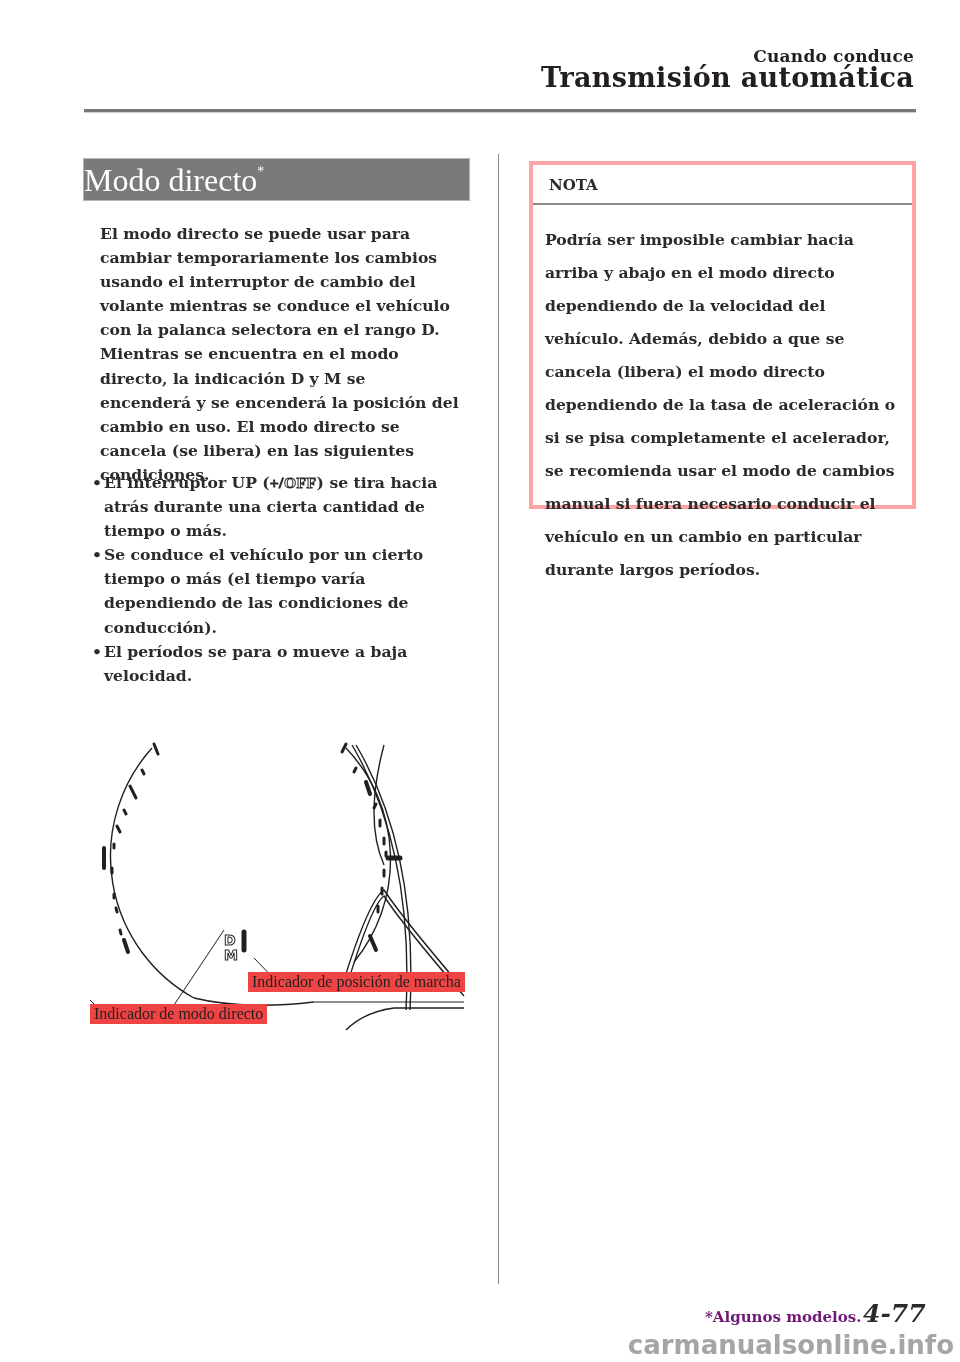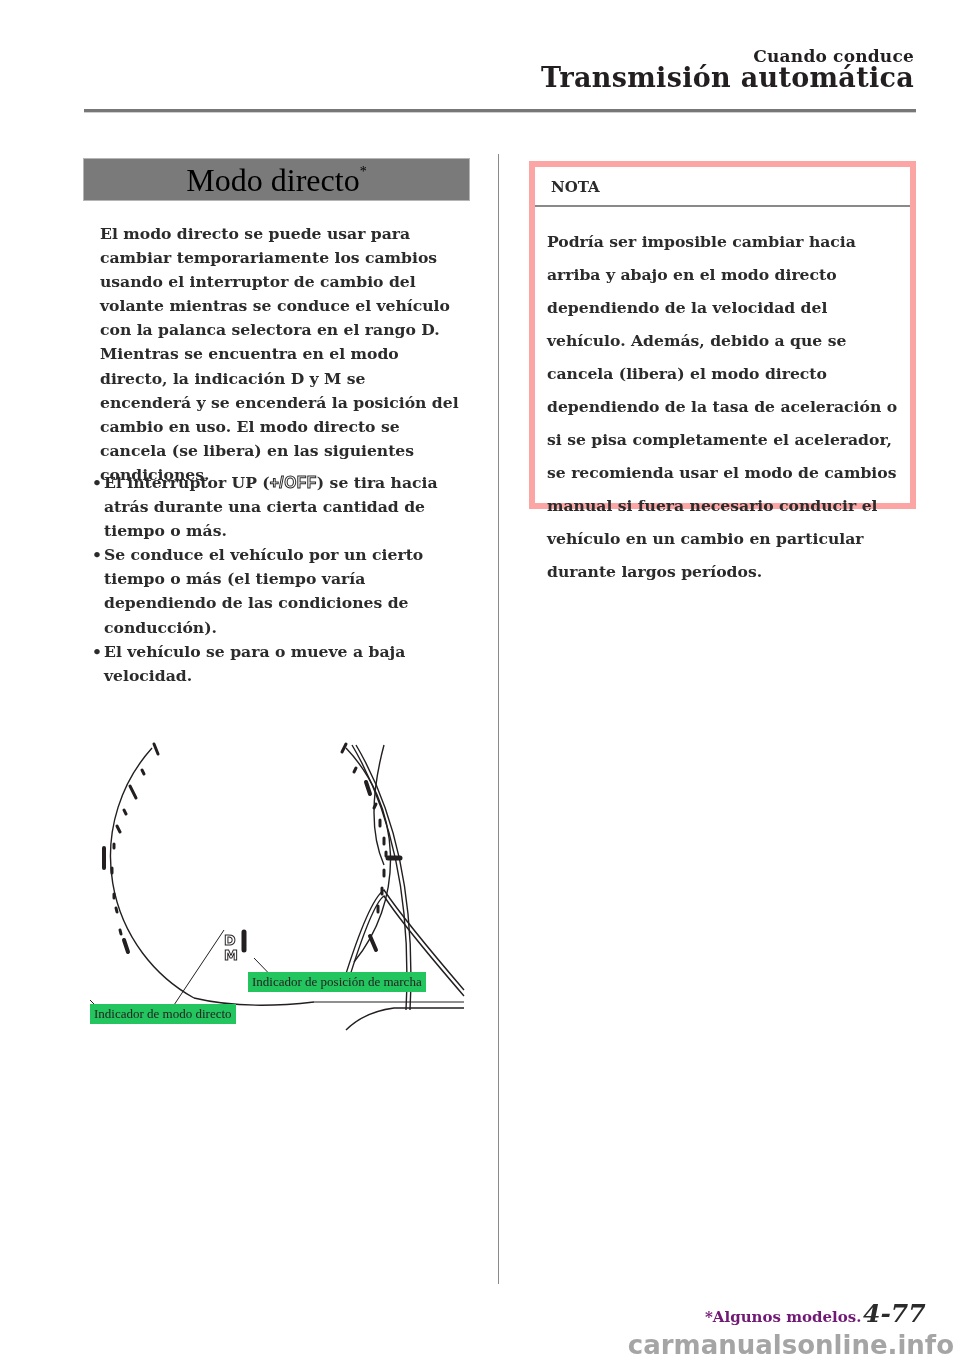--- a/index.html
+++ b/index.html
@@ -6,44 +6,44 @@
   body { width: 960px; height: 1362px; position: relative; overflow: hidden;
          font-family: "DejaVu Serif", "Liberation Serif", serif; color: #231f20; }
 
   .hdr-sub { position: absolute; right: 46px; top: 46px; font-size: 17px; font-weight: bold; letter-spacing: 0.2px; }
   .hdr-title { position: absolute; right: 46px; top: 62px; font-size: 27px; font-weight: bold; letter-spacing: 0.3px; margin-left: 15px; }
   .hdr-rule { position: absolute; left: 84px; top: 109px; width: 832px; height: 3px; background: #777; border-bottom: 1px solid #cfcfcf; }
 
   .col-divider { position: absolute; left: 498px; top: 154px; width: 1px; height: 1130px; background: #8a8a8a; }
 
   .sec-band { position: absolute; left: 83px; top: 158px; width: 387px; height: 43px; background: #7a7a7a;
-              border: 1px solid #b5b5b5; box-sizing: border-box; text-align: center; color: #000000;
+              border: 1px solid #b5b5b5; box-sizing: border-box; color: #ffffff;
               font-family: "Liberation Serif", serif; font-size: 32px; line-height: 42px; }
   .sec-band sup { font-size: 14px; vertical-align: top; position: relative; top: -8px; }
 
   .body-text { position: absolute; left: 84px; top: 206px; width: 392px; font-size: 15.6px; line-height: 24.1px;
                font-weight: bold; color: #2b2b2b; }
   .body-text p { margin: 16px; }
 
   .bullets { position: absolute; left: 92px; top: 471px; width: 384px; font-size: 15.6px; line-height: 24.1px;
              font-weight: bold; color: #2b2b2b; }
   .bullet { display: flex; }
   .bullet .dot { width: 12px; flex: none; }
   .bullet .txt { flex: 1; }
-  .switch-glyph { font-family: Liberation Sans, sans-serif; font-weight: bold; color: #fff;
+  .switch-glyph { font-family: Liberation Serif, serif; font-weight: bold; color: #fff;
                   -webkit-text-stroke: 1px #2b2b2b; letter-spacing: 0.5px; }
 
   .figure { position: absolute; left: 84px; top: 740px; width: 392px; height: 300px; }
   .figure svg { position: absolute; left: 0; top: 0; }
-  .callout { position: absolute; background: #22c55e; font-family: "Liberation Serif", serif; font-size: 13px;
+  .callout { position: absolute; background: #ef4444; font-family: "Liberation Serif", serif; font-size: 16px;
              line-height: 20px; color: #231f20; padding: 0 4px; white-space: nowrap; }
   .callout.gear { left: 164px; top: 232px; }
   .callout.mode { left: 6px; top: 264px; }
 
-  .nota { position: absolute; left: 529px; top: 161px; width: 387px; height: 348px; border: 6px solid #fca5a5;
+  .nota { position: absolute; left: 529px; top: 161px; width: 387px; height: 348px; border: 4px solid #fca5a5;
           box-sizing: border-box; }
   .nota-head { height: 38px; border-bottom: 2px solid #8a8a8a; padding-left: 16px; line-height: 40px;
                font-size: 15px; font-weight: bold; color: #2b2b2b; }
   .nota-body { padding: 18px 12px 0 12px; font-size: 15.6px; line-height: 33px; font-weight: bold; color: #2b2b2b; }
 
   .foot-note { position: absolute; left: 705px; top: 1308px; font-size: 15px; font-weight: bold; color: #701a75; }
   .foot-page { position: absolute; left: 863px; top: 1299px; font-size: 25px; font-weight: bold; color: #2b2b2b; font-style: italic; }
   .watermark { position: absolute; right: 6px; top: 1330px; font-family: "DejaVu Sans", sans-serif; font-size: 26px;
                color: #a5a5a5; letter-spacing: 0px; font-weight: bold; }
 </style>
@@ -68,21 +68,21 @@
   <div class="bullet">
     <span class="dot">•</span>
     <span class="txt"><span>El interruptor UP (</span><span class="switch-glyph">+/OFF</span><span>) se tira hacia atrás durante una cierta cantidad de tiempo o más.</span></span>
   </div>
   <div class="bullet">
     <span class="dot">•</span>
     <span class="txt">Se conduce el vehículo por un cierto tiempo o más (el tiempo varía dependiendo de las condiciones de conducción).</span>
   </div>
   <div class="bullet">
     <span class="dot">•</span>
-    <span class="txt">El vehículo se para o mueve a baja velocidad.</span>
+    <span class="txt">El períodos se para o mueve a baja velocidad.</span>
   </div>
 </div>
 
 <div class="figure">
   <svg width="392" height="300" viewBox="0 0 392 300">
     <g fill="none" stroke="#231f20" stroke-width="1.4">
 
       <path d="M 68 8 A 162 162 0 0 0 110 258"></path>
       <path d="M 110 258 Q 160 270 230 262"></path>
       <path d="M 262 8 A 162 162 0 0 1 270 222"></path>

